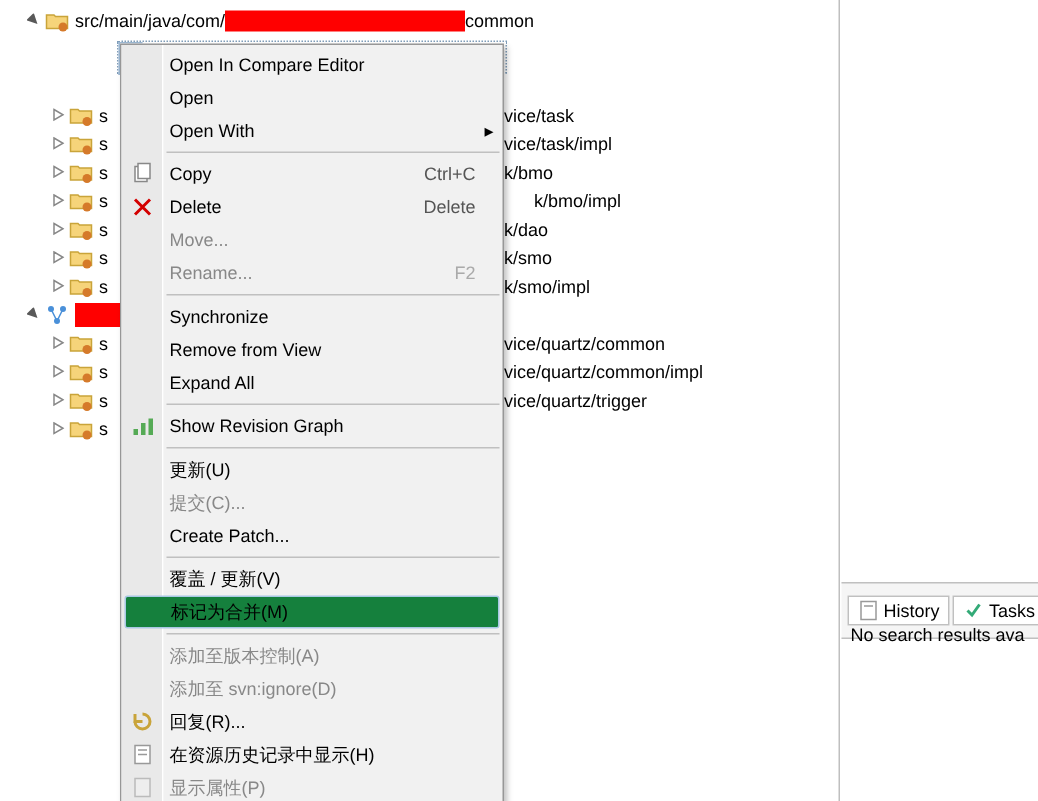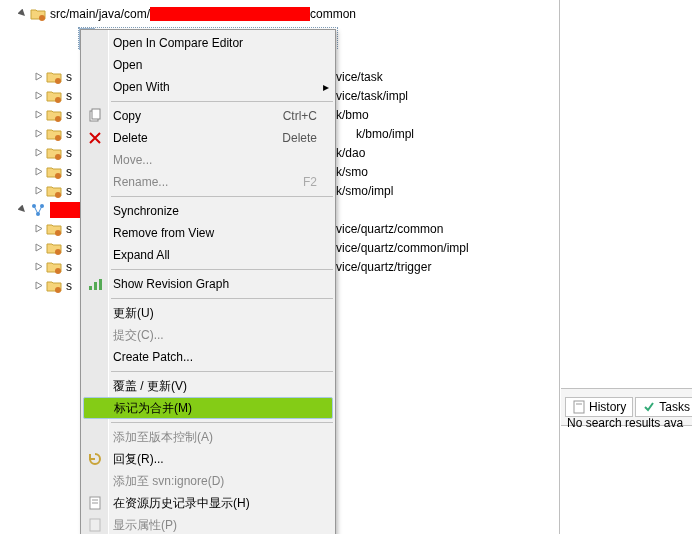--- a/index.html
+++ b/index.html
@@ -16,21 +16,21 @@
 .redbar { display: inline-block; height: 14px; background: #ff0000; }
 .redbar-v2 { display: inline-block; height: 16px; background: #ff0000; }
 .label { color: #000; }
 .sel-row { position: absolute; left: 78px; top: 27px; height: 22px; width: 260px; border: 1px dotted #7f9db9; background: #fff; }
 .sel-inner { position:absolute; left:0; top:0; width:16px; height:22px; border:1px solid #9db8d2; border-right:none; background:#e8f0fe;}
 .context-menu { position: absolute; left: 80px; top: 29px; width: 256px; background: #f1f1f1; border: 1px solid #979797; box-shadow: 2px 2px 4px rgba(0,0,0,0.25); }
 .menu-gutter { position: absolute; left: 0; top: 0; width: 28px; bottom: 0; background: #e9e9e9; border-right: 1px solid #fff; }
 .menu-items { position: relative; padding: 2px 0; }
 .menu-item { height: 22px; display: flex; align-items: center; padding-left: 32px; color: #000; position: relative; }
 .menu-item.disabled { color: #888; }
-.menu-item.highlight { background: #84cc16; border: 1px solid #a8c8e4; margin: 0 2px; padding-left: 30px; border-radius: 2px; }
+.menu-item.highlight { background: #15803d; border: 1px solid #a8c8e4; margin: 0 2px; padding-left: 30px; border-radius: 2px; }
 .menu-sep { height: 1px; background: #c0c0c0; margin: 3px 2px 3px 30px; }
 .menu-shortcut { position: absolute; right: 18px; color: #555; }
 .menu-item.disabled .menu-shortcut { color: #aaa; }
 .menu-arrow { position: absolute; right: 6px; }
 .menu-icon { position: absolute; left: 6px; width: 16px; height: 16px; }
 .tabs { position: absolute; top: 388px; left: 0; right: 0; height: 38px; border-top: 1px solid #c0c0c0; border-bottom: 1px solid #c0c0c0; display: flex; align-items: center; background: #f5f5f5; padding-left: 4px; }
 .tab { display: flex; align-items: center; padding: 2px 6px; border: 1px solid #c0c0c0; background: #fff; margin-right: 2px; height: 20px; }
 .tab-icon { width: 14px; height: 14px; margin-right: 3px; }
 .right-body { position: absolute; top: 416px; left: 6px; right: 0; color: #000; }
 .pane-right-top { position:absolute; top:0; left:0; right:0; height:388px; background:#fff;}
@@ -315,30 +315,30 @@
       <div class="menu-item">
           <span>覆盖 / 更新(V)</span>
         </div>
       <div class="menu-item highlight">
           <span>标记为合并(M)</span>
         </div>
       <div class="menu-sep"></div>
       <div class="menu-item disabled">
           <span>添加至版本控制(A)</span>
         </div>
+      <div class="menu-item disabled">
+          <span>添加至 svn:ignore(D)</span>
+        </div>
       <div class="menu-item">
         <span class="menu-icon"><svg viewBox="0 0 16 16">
               <path d="M8 3 A5 5 0 1 1 3 8" fill="none" stroke="#c9a43a" stroke-width="2"></path>
               <path d="M3 3 L3 8 L8 8" fill="none" stroke="#c9a43a" stroke-width="2"></path>
             </svg></span>
         <span>回复(R)...</span>
       </div>
-      <div class="menu-item disabled">
-          <span>添加至 svn:ignore(D)</span>
-        </div>
       <div class="menu-item">
         <span class="menu-icon"><svg viewBox="0 0 16 16">
               <rect x="3" y="2" width="10" height="12" fill="#fff" stroke="#999"></rect>
               <line x1="5" y1="5" x2="11" y2="5" stroke="#999"></line>
               <line x1="5" y1="8" x2="11" y2="8" stroke="#999"></line>
             </svg></span>
         <span>在资源历史记录中显示(H)</span>
       </div>
       <div class="menu-item disabled">
         <span class="menu-icon"><svg viewBox="0 0 16 16">

